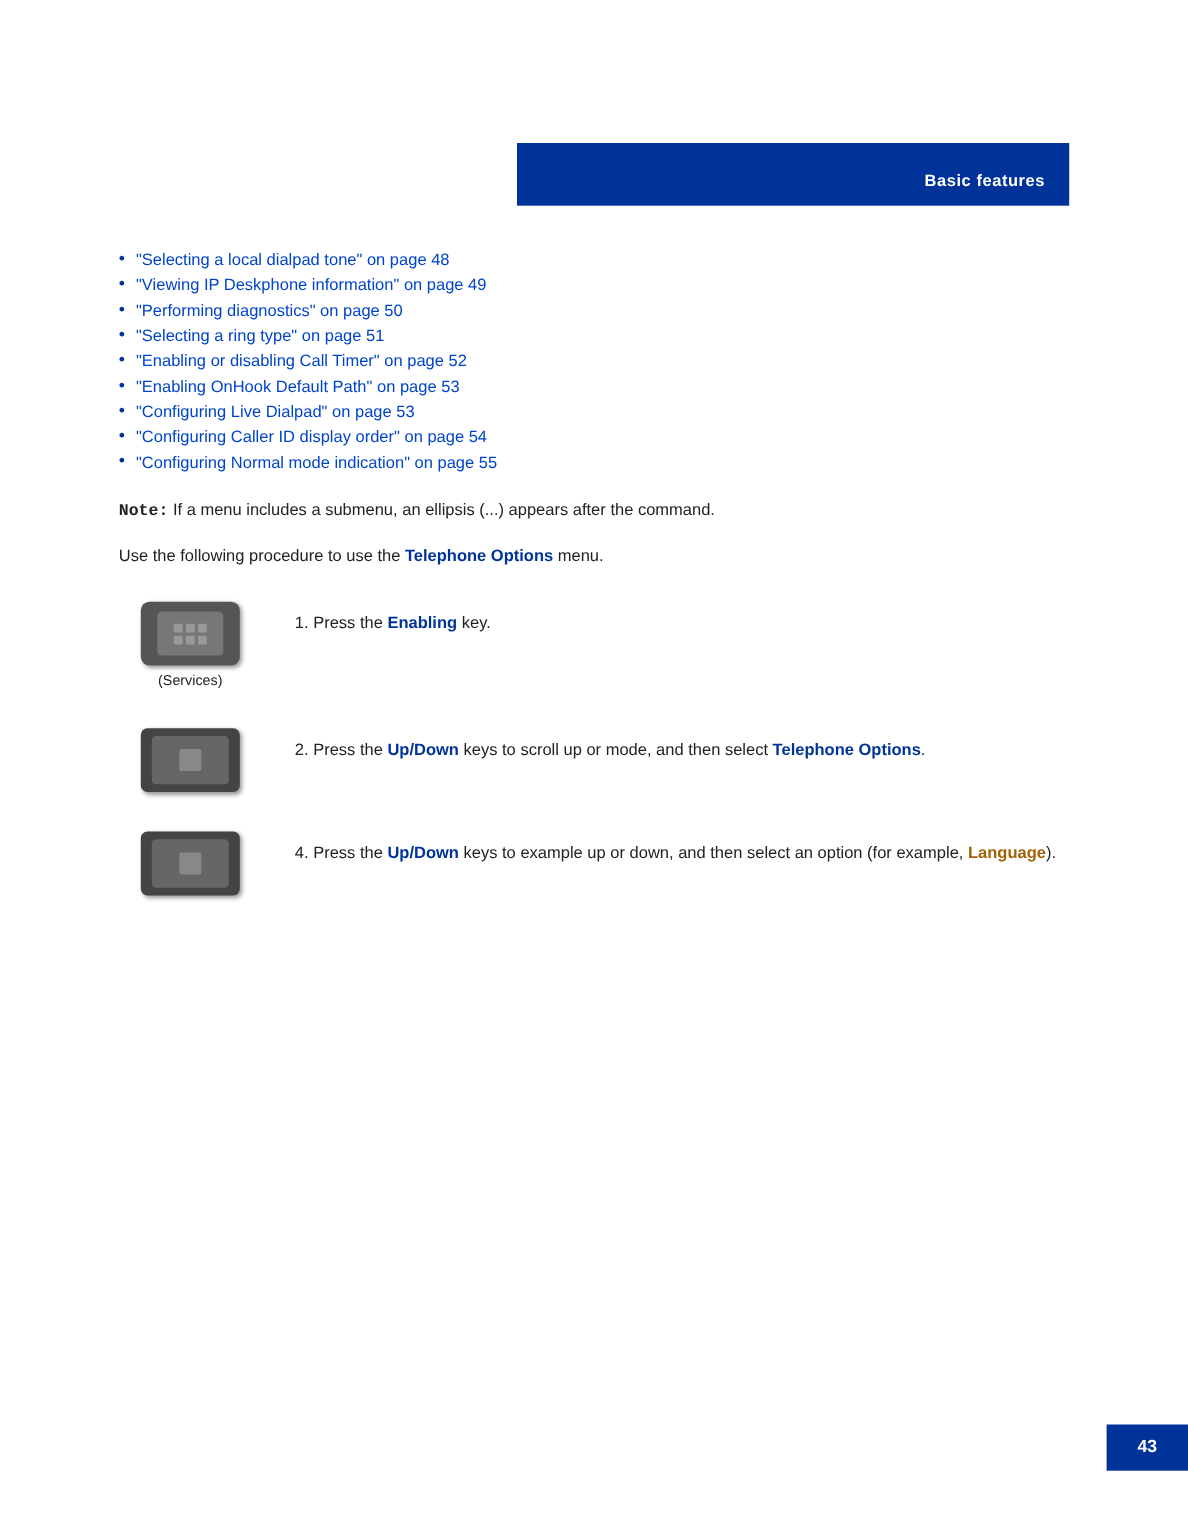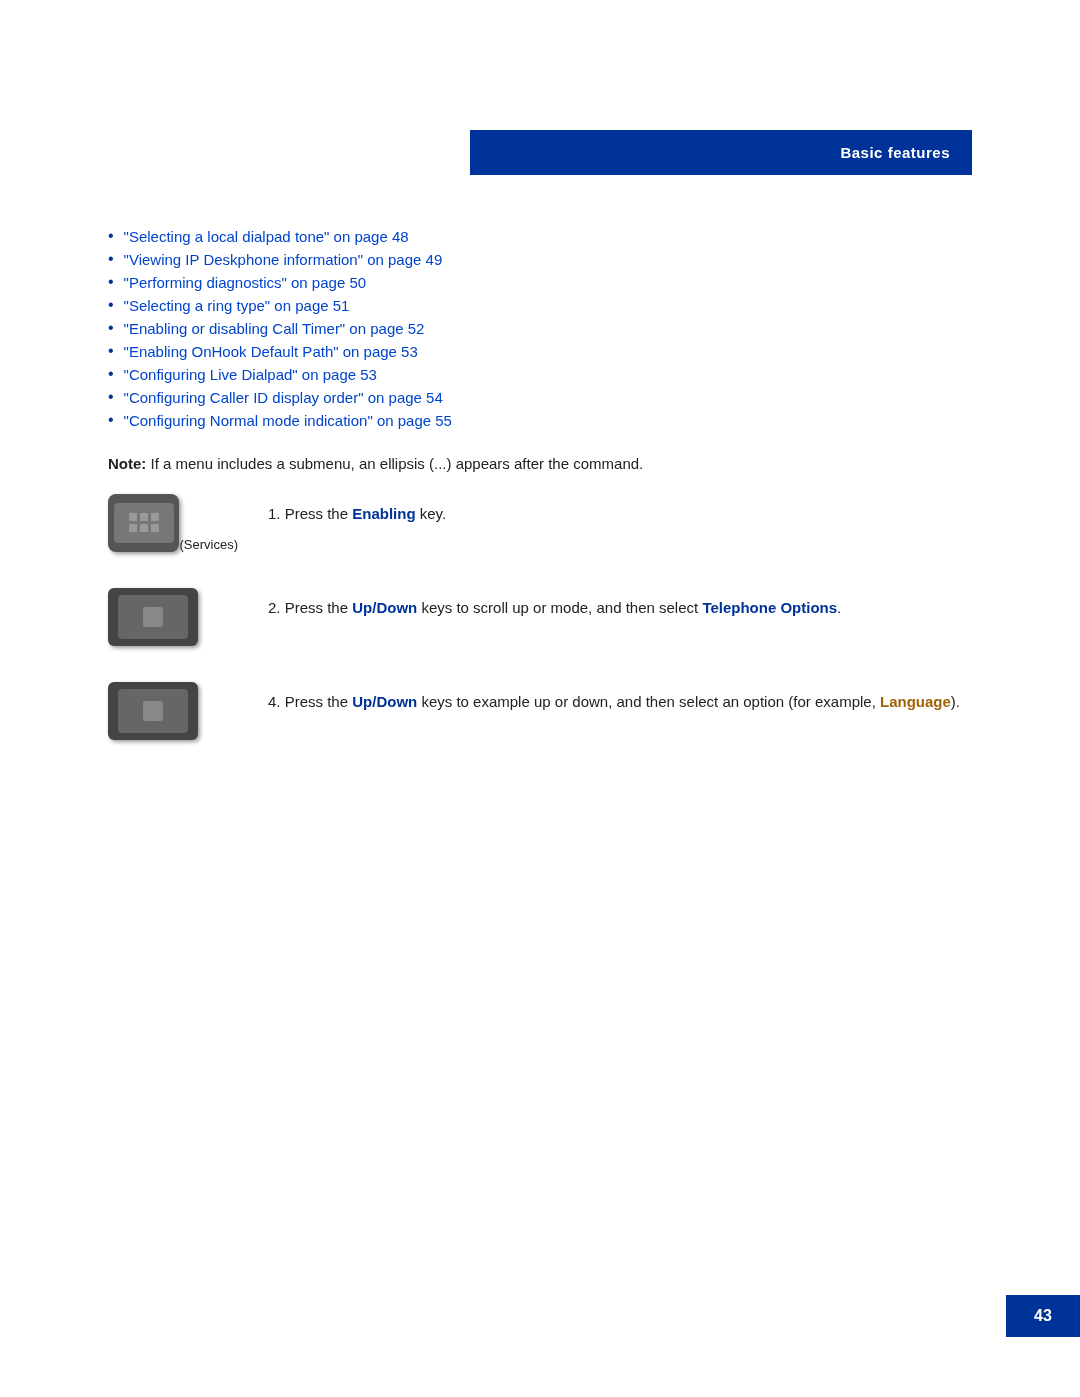--- a/index.html
+++ b/index.html
@@ -36,20 +36,21 @@
       display: flex;
       align-items: center;
       justify-content: flex-end;
     }
 
     .header-banner-title {
       color: #ffffff;
       font-weight: bold;
       font-size: 15px;
       letter-spacing: 0.5px;
+      margin-top: 12px;
     }
 
     
     .main-content {
       position: absolute;
       top: 228px;
       left: 108px;
       right: 108px;
     }
 
@@ -84,20 +85,21 @@
     
     .note-paragraph {
       font-size: 15px;
       color: #222222;
       margin-bottom: 18px;
       line-height: 1.5;
     }
 
     .note-paragraph strong {
       font-weight: bold;
+      font-family: Liberation Mono, monospace;
     }
 
     
     .procedure-intro {
       font-size: 15px;
       color: #222222;
       margin-bottom: 30px;
       line-height: 1.5;
     }
 
@@ -115,22 +117,22 @@
       display: flex;
       align-items: flex-start;
       margin-bottom: 36px;
     }
 
     .step-image {
       width: 130px;
       flex-shrink: 0;
       margin-right: 30px;
       display: flex;
-      flex-direction: row;
-      align-items: flex-end;
+      flex-direction: column;
+      align-items: center;
     }
 
     
     .nav-btn-img {
       width: 90px;
       height: 58px;
       background: #444444;
       border-radius: 6px;
       display: flex;
       align-items: center;
@@ -326,20 +328,23 @@
       </li>
       <li>
         <a style="color: rgb(0, 68, 204);">"Configuring Normal mode indication" on page 55</a>
       </li>
     </ul>
 
     <p class="note-paragraph">
       <strong>Note:</strong><span> If a menu includes a submenu, an ellipsis (...) appears after the command.</span>
     </p>
 
+    <p class="procedure-intro">
+      <span>Use the following procedure to use the </span><span class="highlight" style="color: rgb(0, 51, 153); font-weight: bold;">Telephone Options</span><span> menu.</span>
+    </p>
 
     <div class="steps-container">
 
       <div class="step-row">
         <div class="step-image">
           <div class="services-key-img">
             <div class="services-key-inner">
               <div class="services-key-dots">
                 <div class="services-key-dot"></div>
                 <div class="services-key-dot"></div>

